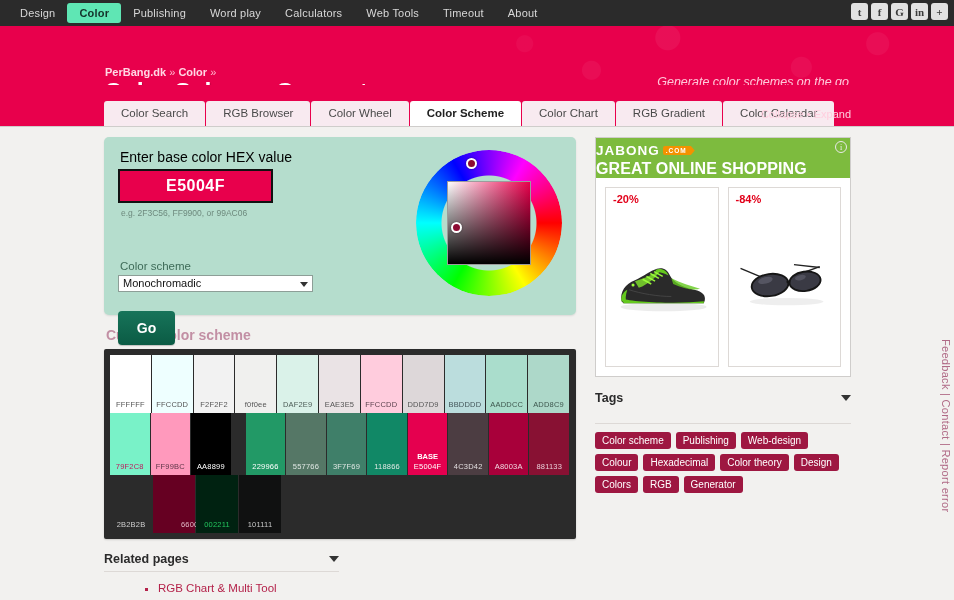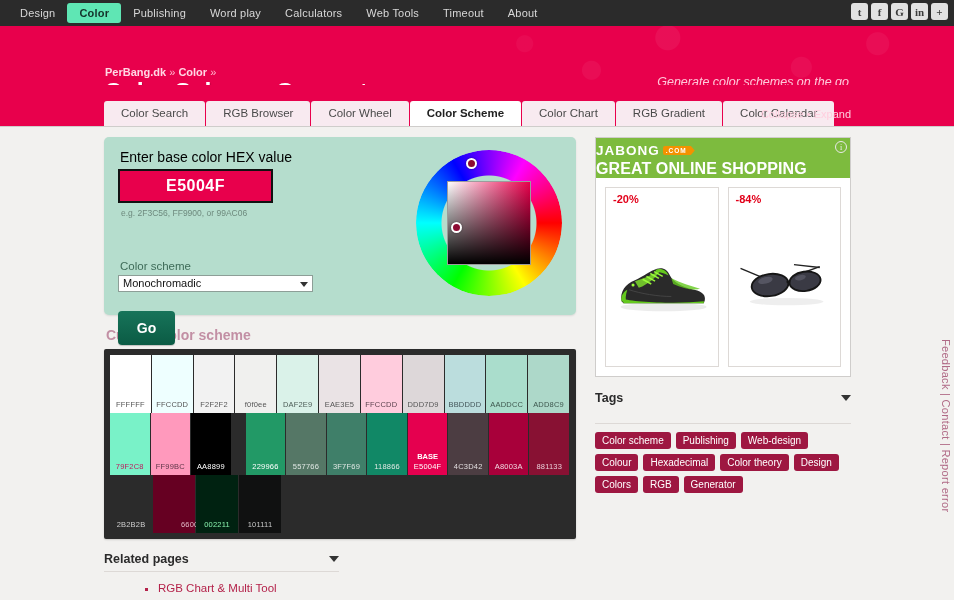--- a/index.html
+++ b/index.html
@@ -365,21 +365,21 @@
             <div class="lbl">881133</div>
           </div>
         </div>
       <div class="srow r3" id="srow2">
           <div class="cell" style="background: rgb(43, 43, 43); color: rgb(207, 207, 207);">
             <div class="lbl">2B2B2B</div>
           </div>
           <div class="cell" style="background: rgb(102, 0, 34); color: rgb(224, 184, 198); padding-left: 40px;">
             <div class="lbl">660022</div>
           </div>
-          <div class="cell" style="background: rgb(0, 34, 17); color: #86efac;">
+          <div class="cell" style="background: rgb(0, 34, 17); color: #22c55e;">
             <div class="lbl">002211</div>
           </div>
           <div class="cell" style="background: rgb(16, 17, 17); color: rgb(200, 200, 200);">
             <div class="lbl">101111</div>
           </div>
           <div class="spacer"></div>
         </div>
     </div>
 
     <div class="relbar">

